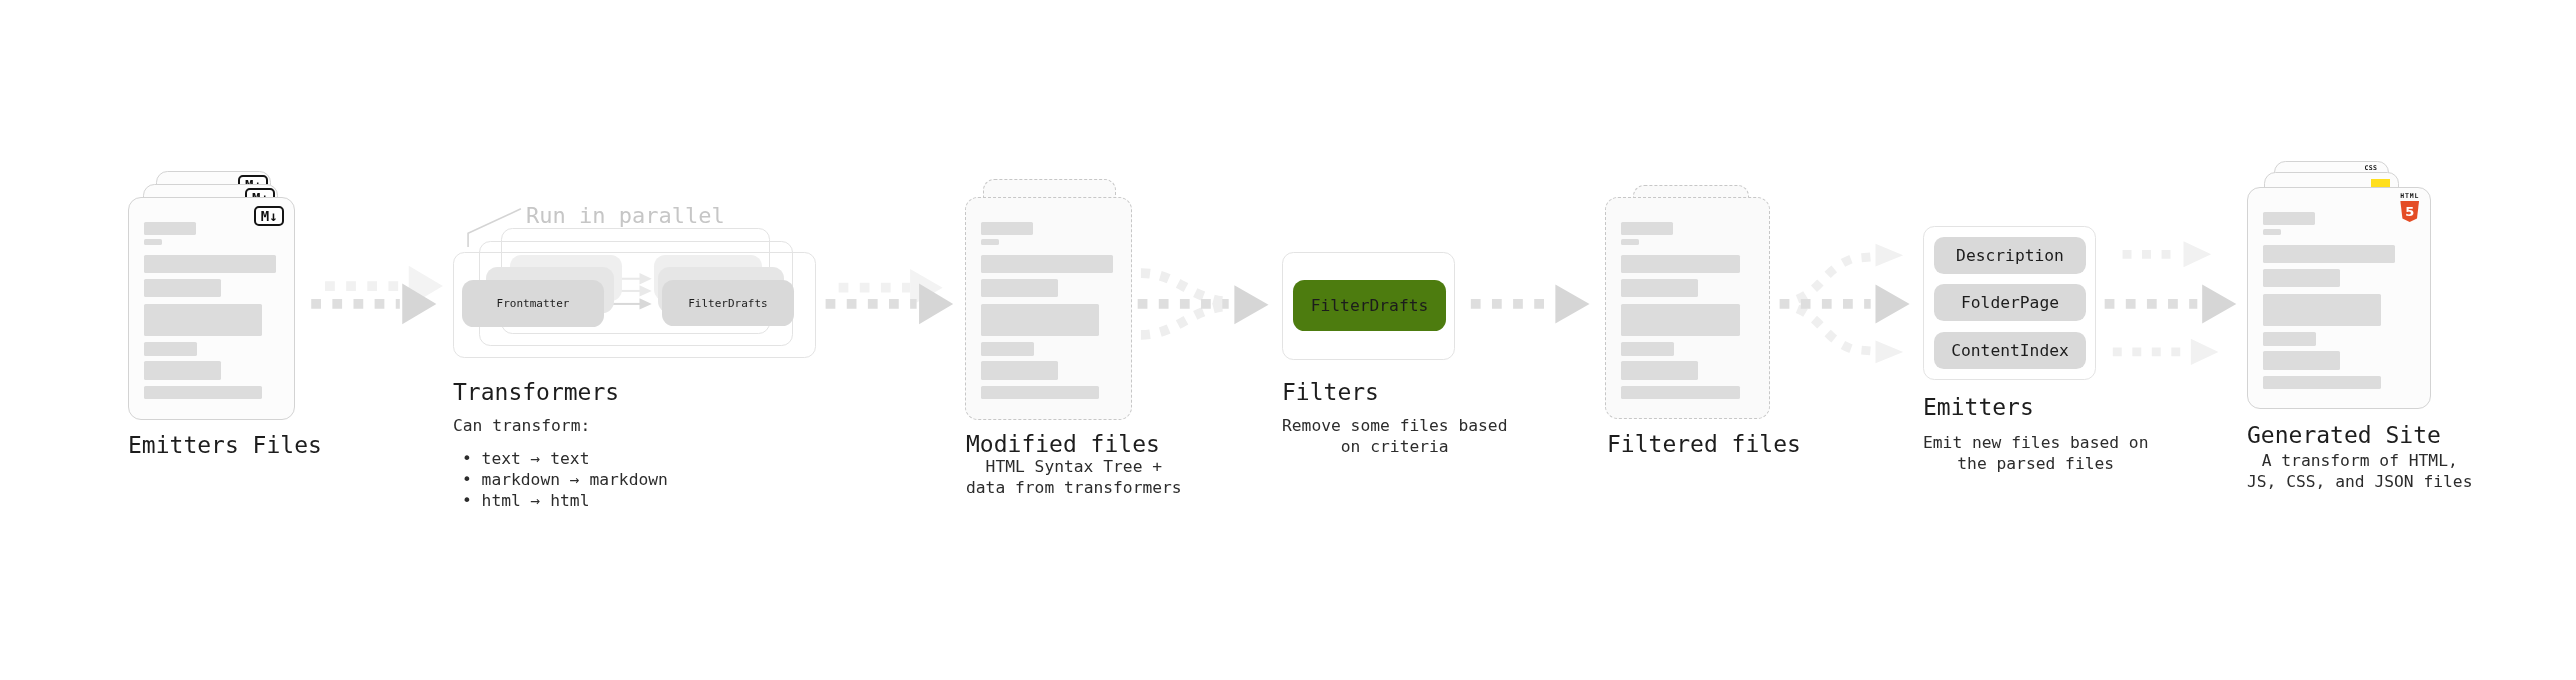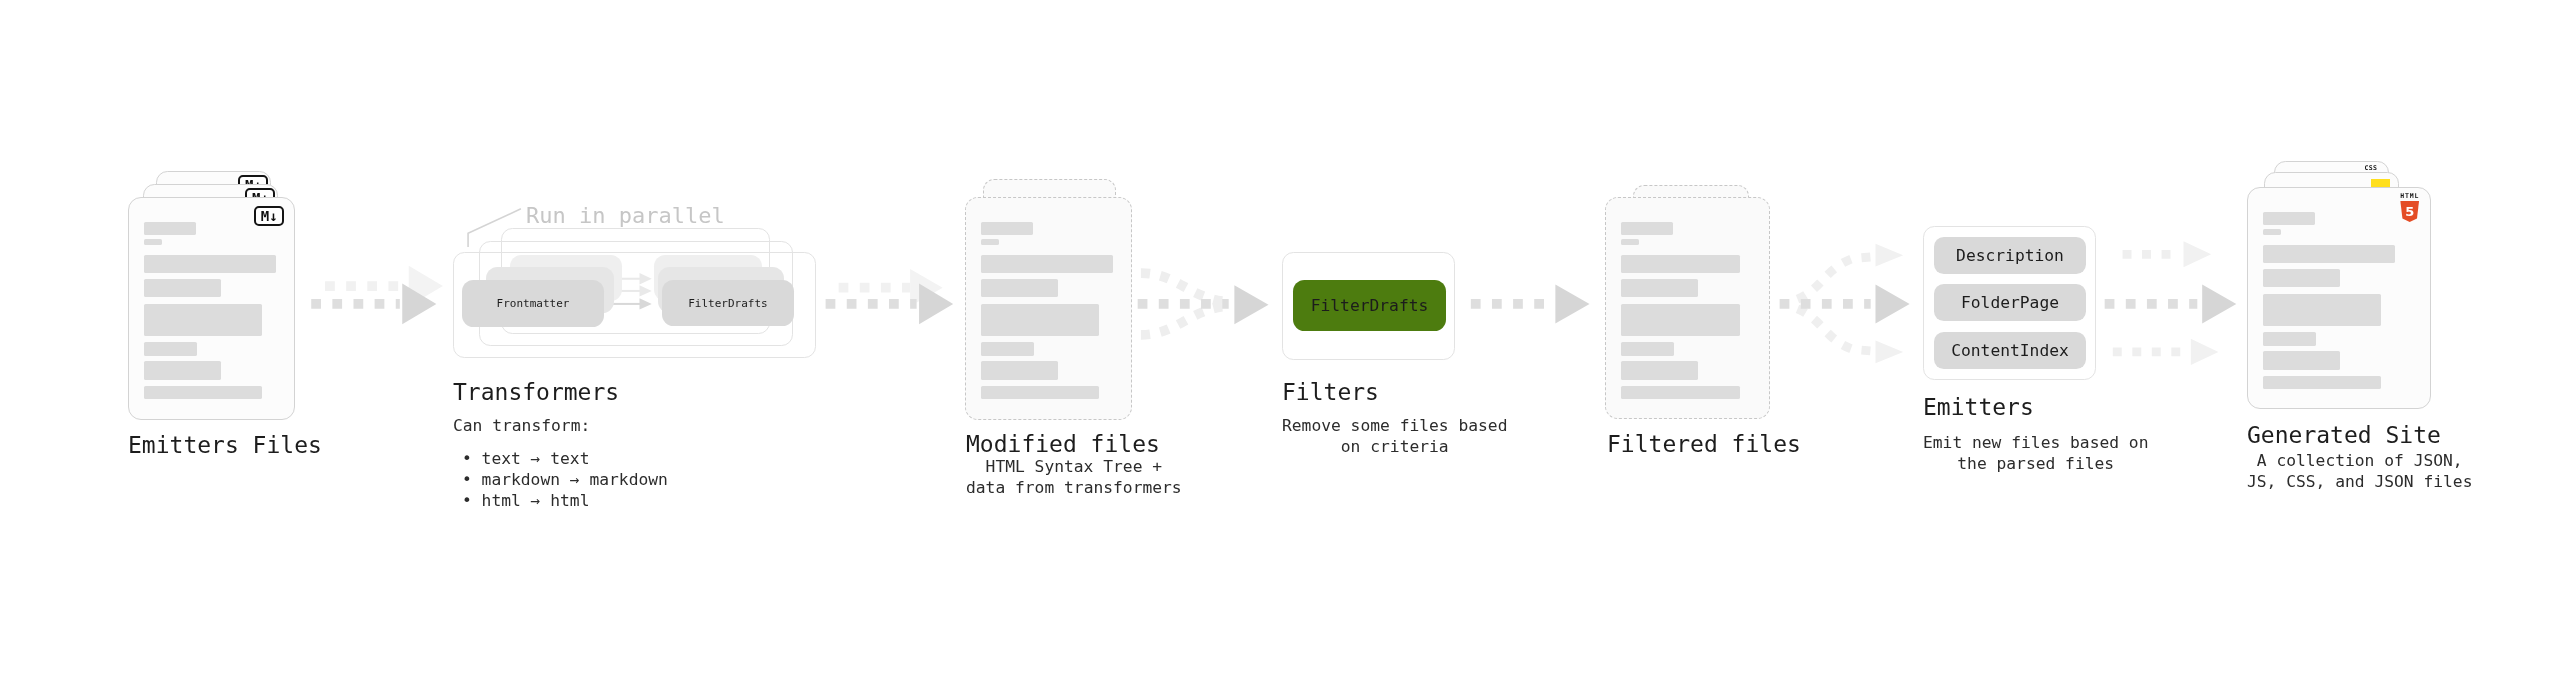--- a/index.html
+++ b/index.html
@@ -283,18 +283,18 @@
           <div class="bar b2"></div>
           <div class="bar b3"></div>
           <div class="bar b4"></div>
         <div class="bar b5"></div>
           <div class="bar b6"></div>
           <div class="bar b7"></div>
           <div class="bar b8"></div>
       </div>
     </div>
     <div class="label gs-label">Generated Site</div>
-    <div class="desc gs-desc">A collection of JSON,
+    <div class="desc gs-desc">A transform of HTML,
 JS, CSS, and JSON files</div>
   </div>
 
 </div>
 
 
 </body></html>

